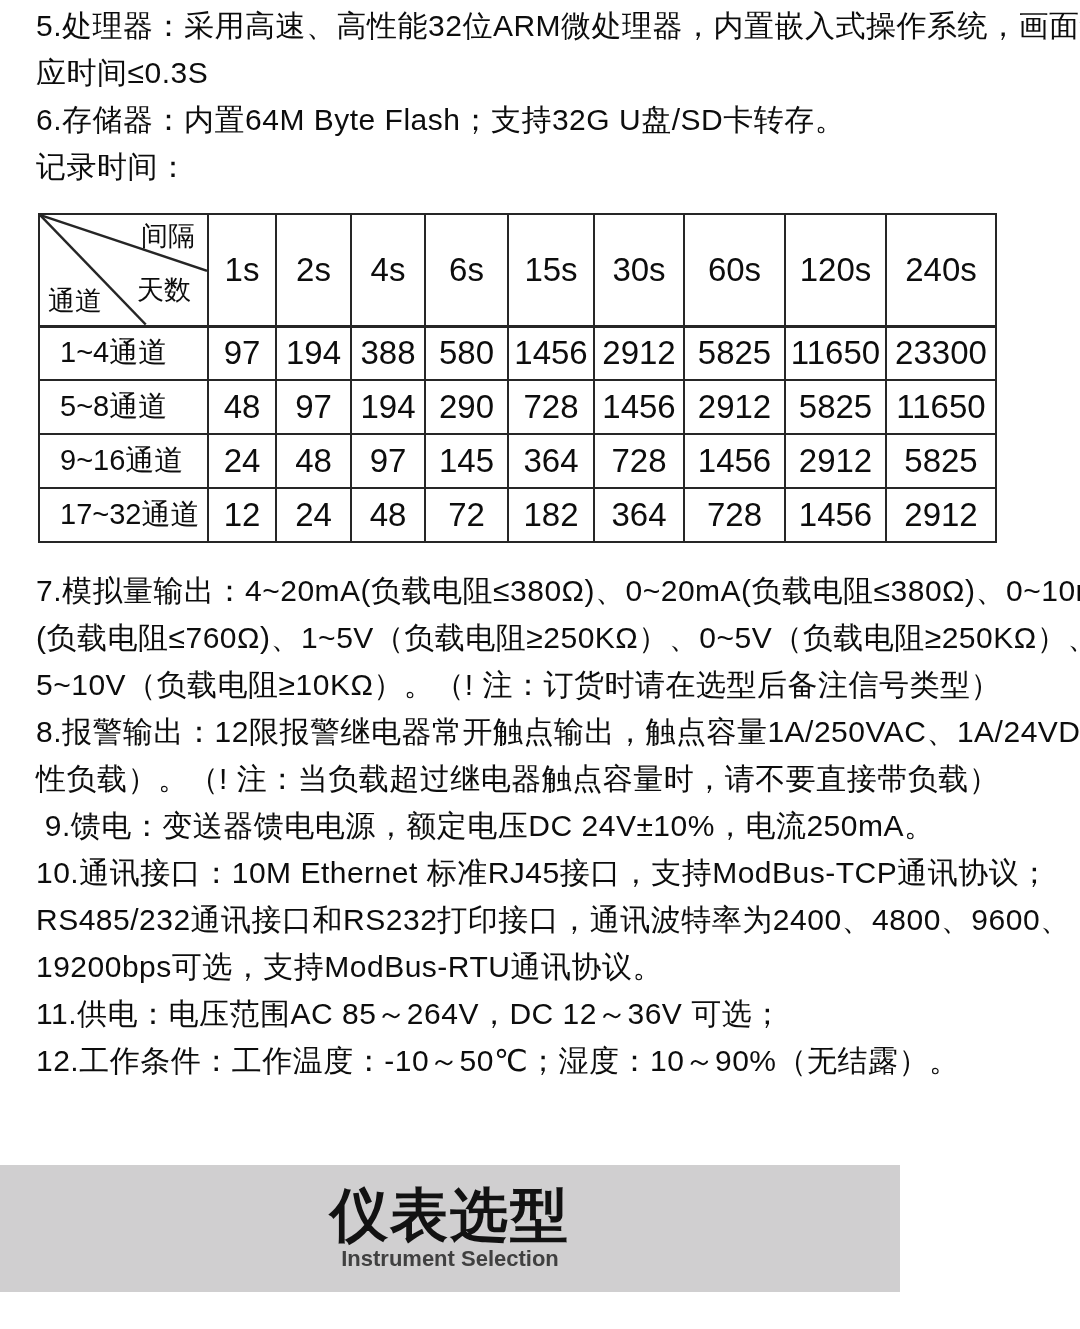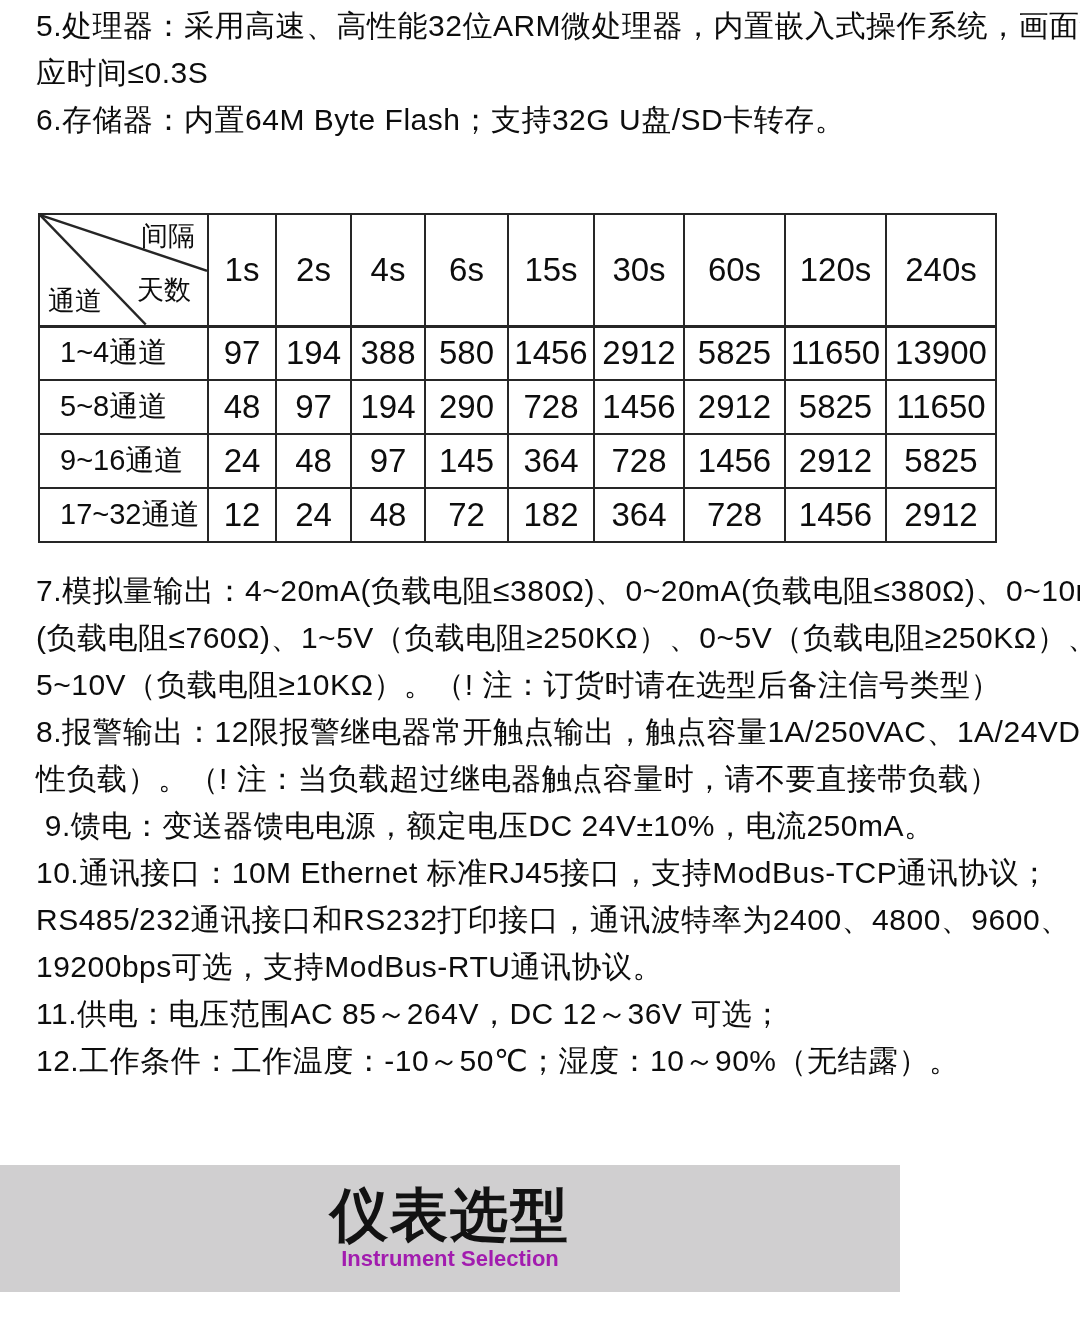--- a/index.html
+++ b/index.html
@@ -80,32 +80,33 @@
     font-weight: bold;
     letter-spacing: 2px;
     line-height: 1.05;
     color: #121212;
   }
   .banner-subtitle {
     font-size: 22px;
     font-weight: bold;
     letter-spacing: 0px;
     margin-top: 0px;
-    color: #a21caf;
+    color: #404040;
   }
 </style>
 </head>
 <body>
 
 <div>
 
   <div class="spec-block spec-top">
     <div class="spec-line">5.处理器：采用高速、高性能32位ARM微处理器，内置嵌入式操作系统，画面切换响</div>
     <div class="spec-line">应时间≤0.3S</div>
     <div class="spec-line">6.存储器：内置64M Byte Flash；支持32G U盘/SD卡转存。</div>
+    <div class="spec-line">记录时间：</div>
   </div>
 
   <table class="rec-table">
     <colgroup>
       <col style="width:169px">
         <col style="width:68px">
         <col style="width:75px">
       <col style="width:74px">
         <col style="width:83px">
         <col style="width:86px">
@@ -140,21 +141,21 @@
       <tr>
         <td class="chan">1~4通道</td>
         <td class="num">97</td>
         <td class="num">194</td>
         <td class="num">388</td>
         <td class="num">580</td>
         <td class="num">1456</td>
         <td class="num">2912</td>
         <td class="num">5825</td>
         <td class="num">11650</td>
-        <td class="num">13900</td>
+        <td class="num">23300</td>
       </tr>
       <tr>
         <td class="chan">5~8通道</td>
         <td class="num">48</td>
         <td class="num">97</td>
         <td class="num">194</td>
         <td class="num">290</td>
         <td class="num">728</td>
         <td class="num">1456</td>
         <td class="num">2912</td>

